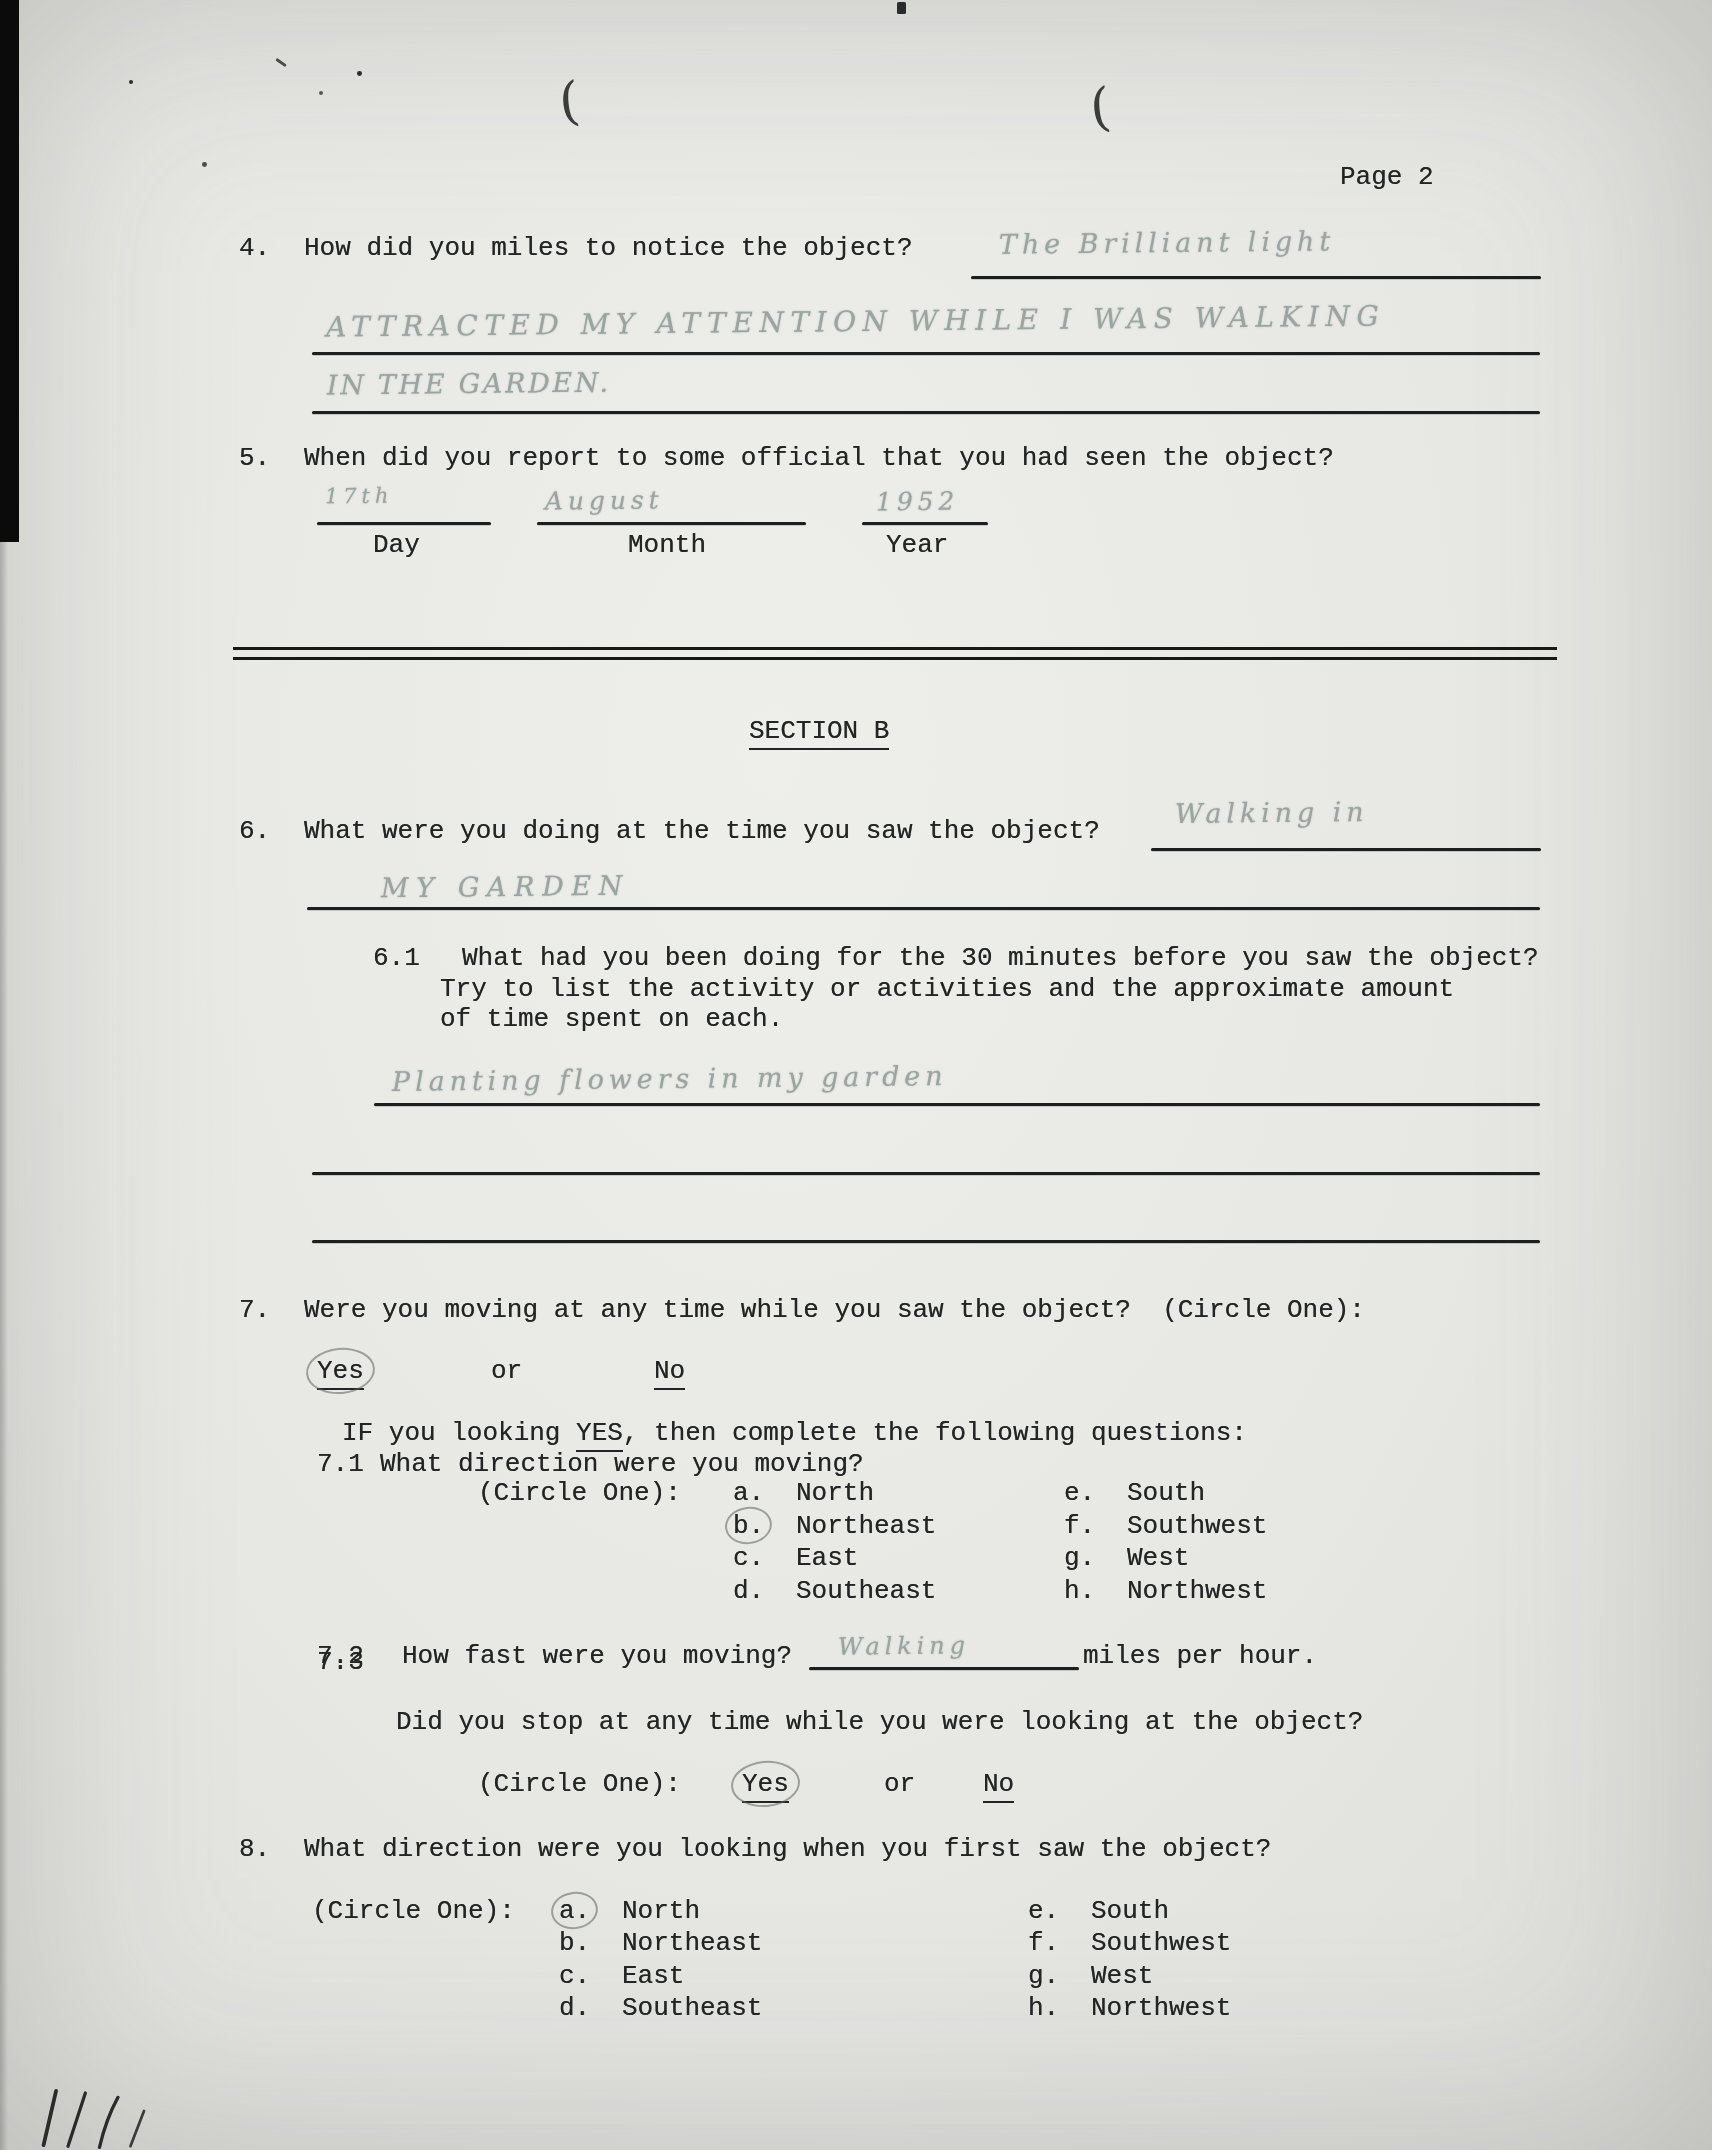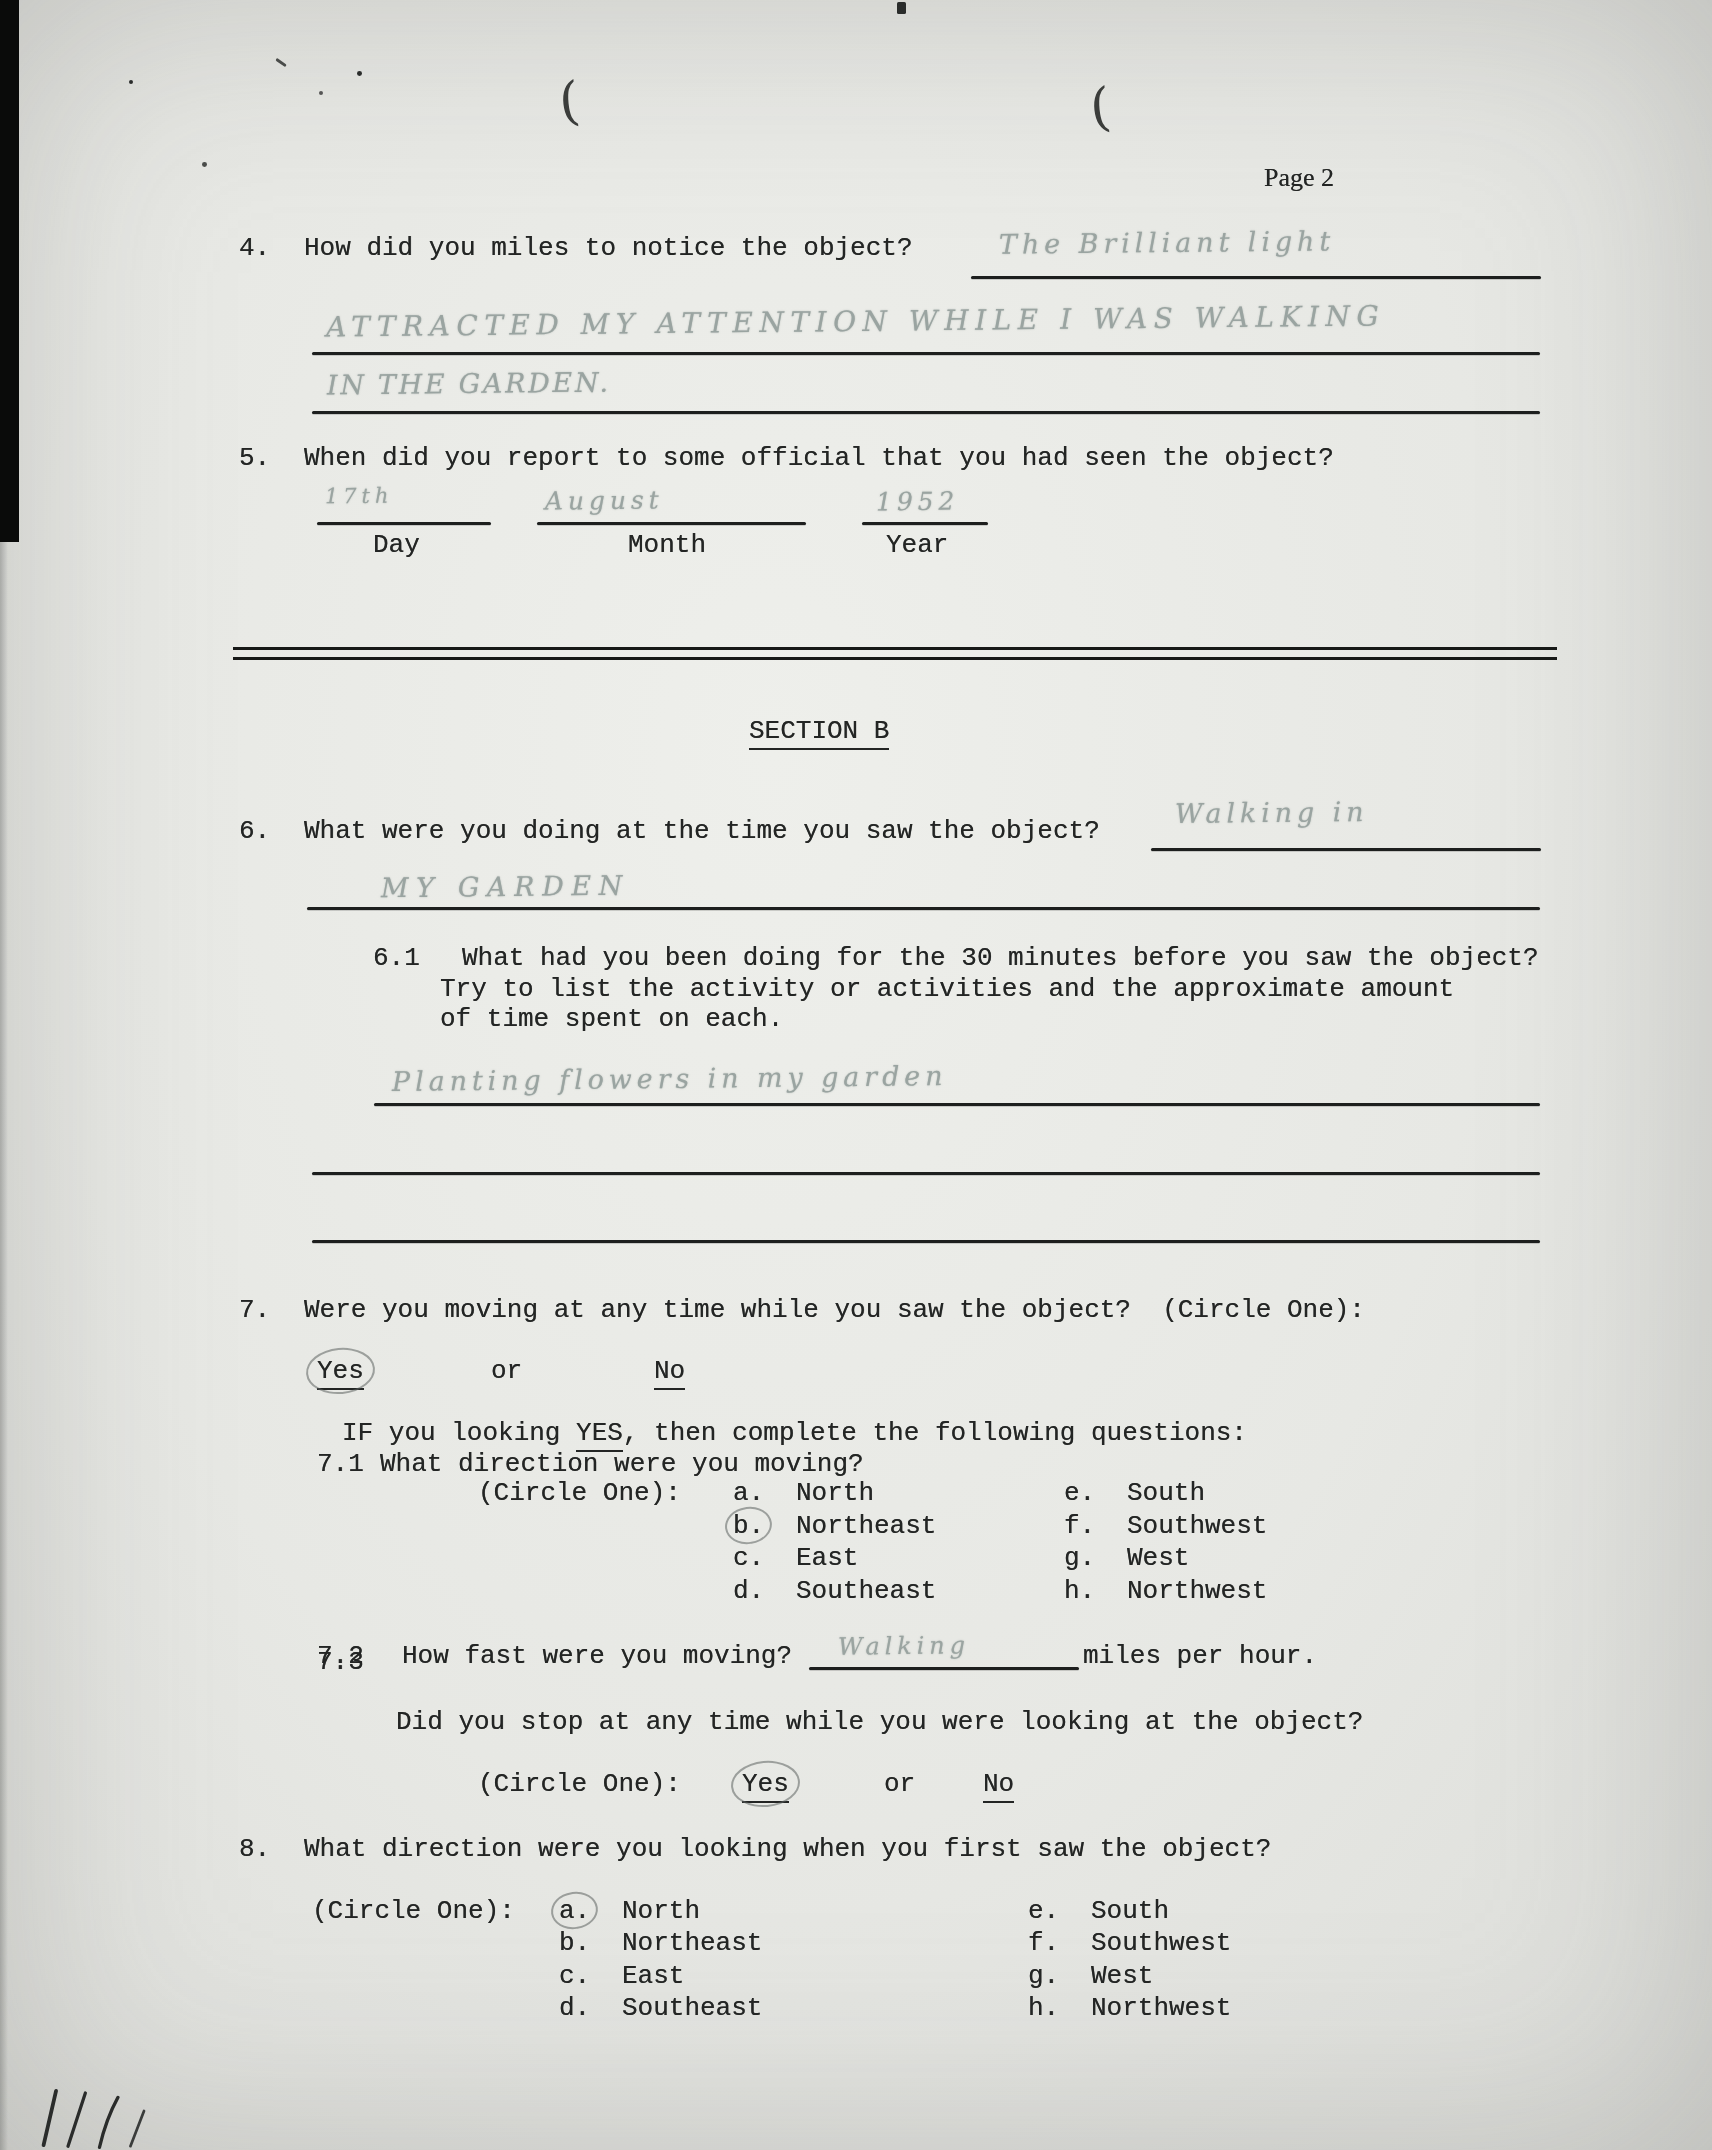--- a/index.html
+++ b/index.html
@@ -76,21 +76,21 @@
 <div class="speck" style="left:202px; top:162px; width:4.9px; height:4.9px; background:#4a4c4a;"></div>
 <div class="paren" style="left:559px; top:71px;">(</div>
 <div class="paren" style="left:1090px; top:77px;">(</div>
 <svg class="scribble" style="left:30px; top:2081px;" width="152" height="68" viewBox="0 0 280 125">
   <path d="M25 118 L48 18" stroke="#2a2c2b" stroke-width="7" fill="none" stroke-linecap="round"></path>
   <path d="M70 120 L102 22" stroke="#2a2c2b" stroke-width="6" fill="none" stroke-linecap="round"></path>
   <path d="M128 122 Q140 70 162 30" stroke="#2a2c2b" stroke-width="6" fill="none" stroke-linecap="round"></path>
   <path d="M185 120 L210 55" stroke="#3a3c3b" stroke-width="5" fill="none" stroke-linecap="round"></path>
 </svg>
 
-<div class="t" style="left:1264px; top:163px;font-family:Liberation Serif, serif;">Page 2</div>
+<div class="t" style="left:1340px; top:163px;">Page 2</div>
 
 <div class="t" style="left:239px; top:234px;">4.</div>
 <div class="t" style="left:304px; top:234px;">How did you miles to notice the object?</div>
 <div class="hw" style="left:999px; top:227px;">The Brilliant light</div>
 <div class="ul" style="left:971px; top:276px; width:570px;"></div>
 <div class="hw" style="left:326px; top:305px; font-size:28px; letter-spacing:6.5px;">ATTRACTED MY ATTENTION WHILE I WAS WALKING</div>
 <div class="ul" style="left:312px; top:352px; width:1228px;"></div>
 <div class="hw" style="left:327px; top:368px; letter-spacing:2.7px;">IN THE GARDEN.</div>
 <div class="ul" style="left:312px; top:411px; width:1228px;"></div>
 

